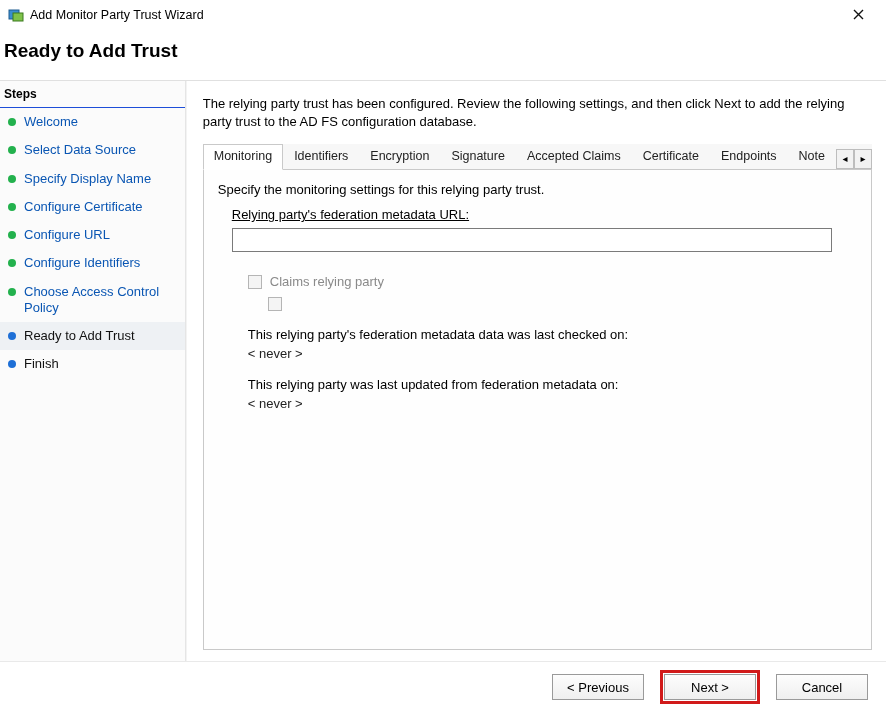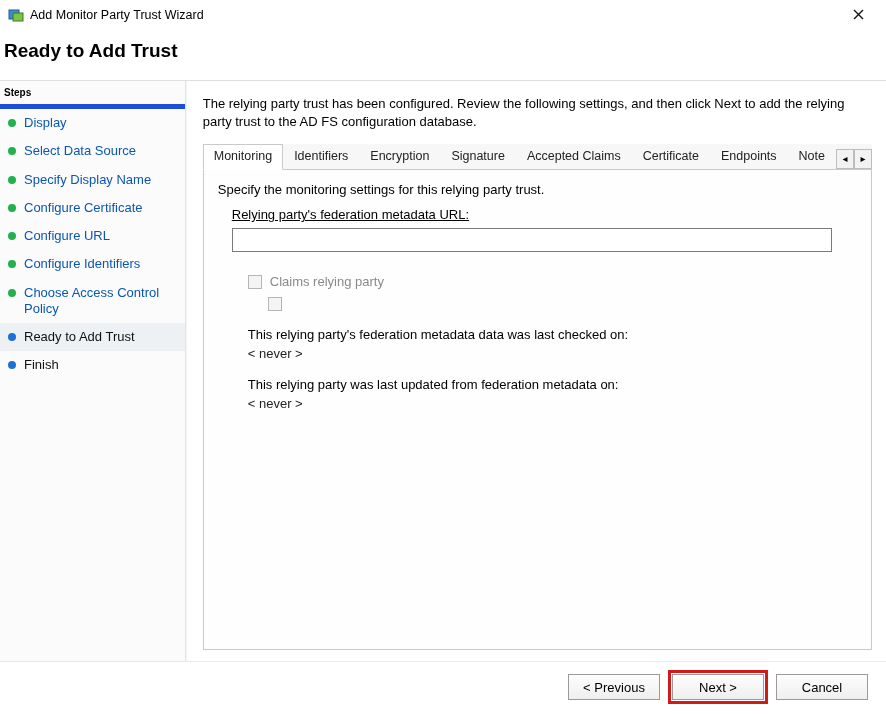--- a/index.html
+++ b/index.html
@@ -43,22 +43,22 @@
   }
   .steps {
     width: 216px;
     border-right: 1px solid #e5e5e5;
     background: #fbfbfb;
     padding-top: 0;
   }
   .steps-header {
     font-weight: 700;
     padding: 6px 4px 6px 4px;
-    font-size: 10px;
-    border-bottom: 5px solid #1d4ed8;
+    font-size: 12px;
+    border-bottom: 1px solid #1d4ed8;
   }
   .step {
     display: flex;
     align-items: flex-start;
     padding: 6px 6px 6px 6px;
     line-height: 1.25;
   }
   .step.active { background: #eef1f4; }
   .bullet {
     width: 8px; height: 8px; border-radius: 50%;
@@ -144,21 +144,21 @@
     width: 14px; height: 14px;
     border: 1px solid #b5b5b5;
     margin-right: 8px;
     background: #f4f4f4;
   }
   .info-line { margin: 16px 0 4px 30px; }
   .info-val { margin: 4px 0 10px 30px; color: #222; }
   .button-row {
     display: flex;
     justify-content: flex-end;
-    gap: 12px;
+    gap: 20px;
     padding: 12px 18px 12px 0;
     border-top: 1px solid #e9e9e9;
     background: #fff;
   }
   .btn {
     min-width: 92px;
     height: 26px;
     border: 1px solid #9a9a9a;
     background: linear-gradient(#fdfdfd,#efefef);
     font-family: inherit;
@@ -190,21 +190,21 @@
 
 <div class="heading">Ready to Add Trust</div>
 
 <div class="body">
 
   <div class="steps">
     <div class="steps-header">Steps</div>
 
     <div class="step">
       <span class="bullet done"></span>
-      <span class="step-label">Display</span>
+      <span class="step-label">Welcome</span>
     </div>
     <div class="step">
       <span class="bullet done"></span>
       <span class="step-label">Select Data Source</span>
     </div>
     <div class="step">
       <span class="bullet done"></span>
       <span class="step-label">Specify Display Name</span>
     </div>
     <div class="step">

